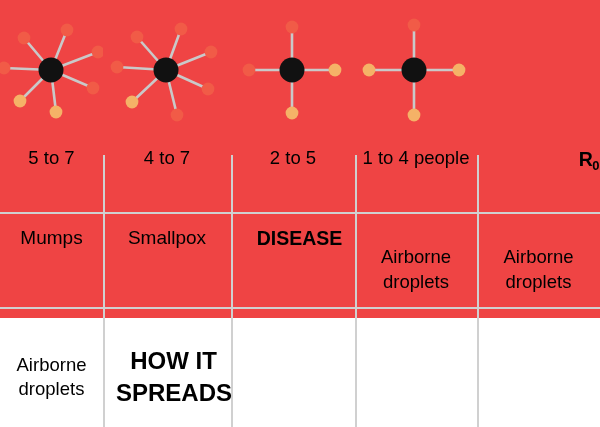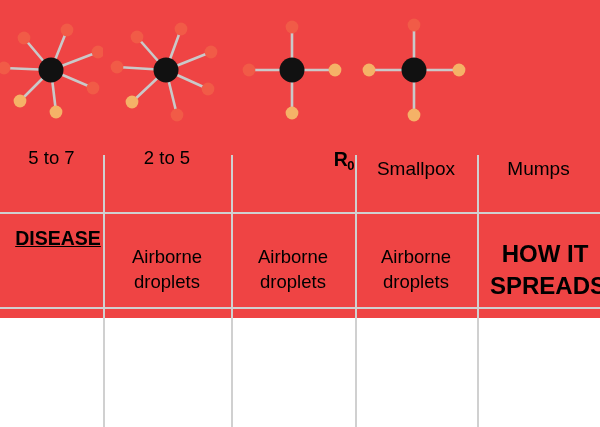--- a/index.html
+++ b/index.html
@@ -103,21 +103,21 @@
   .disease-cell {
     align-items: flex-start;
     justify-content: center;
     padding-top: 14px;
   }
   .disease-cell .txt {
     font-size: 19px;
     text-align: center;
     line-height: 1.3;
   }
-  .disease-cell.label-col .txt { font-size: 19.5px; text-decoration: underline; }
+  .disease-cell.label-col .txt { font-size: 19.5px; }
 
   
   .spreads-cell {
     align-items: center;
     justify-content: center;
     padding-top: 20px;
   }
   .spreads-cell .txt {
     font-size: 18.5px;
     text-align: center;
@@ -215,31 +215,37 @@
         <circle cx="59" cy="66" r="12.5" fill="#111111"></circle>
       </svg>
     </div>
 
     <div class="cell"></div>
 
     <div class="cell r0-cell">
       <span class="txt">5 to 7</span>
     </div>
     <div class="cell r0-cell">
+      <span class="txt">4 to 7</span>
+    </div>
+    <div class="cell r0-cell">
       <span class="txt">2 to 5</span>
+    </div>
+    <div class="cell r0-cell">
+      <span class="txt">1 to 4 people</span>
     </div>
     <div class="cell r0-cell label-col">
       <span class="txt"><span>R</span><span class="r0sub">0</span></span>
     </div>
 
     <div class="cell disease-cell">
+      <span class="txt">Mumps</span>
+    </div>
+    <div class="cell disease-cell">
       <span class="txt">Smallpox</span>
-    </div>
-    <div class="cell disease-cell">
-      <span class="txt">Mumps</span>
     </div>
     <div class="cell disease-cell label-col">
       <span class="txt">DISEASE</span>
     </div>
 
     <div class="cell spreads-cell">
       <span class="txt">Airborne droplets</span>
     </div>
     <div class="cell spreads-cell">
       <span class="txt">Airborne droplets</span>

